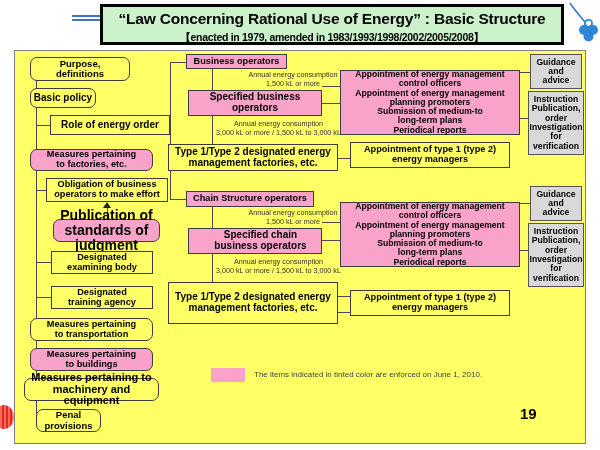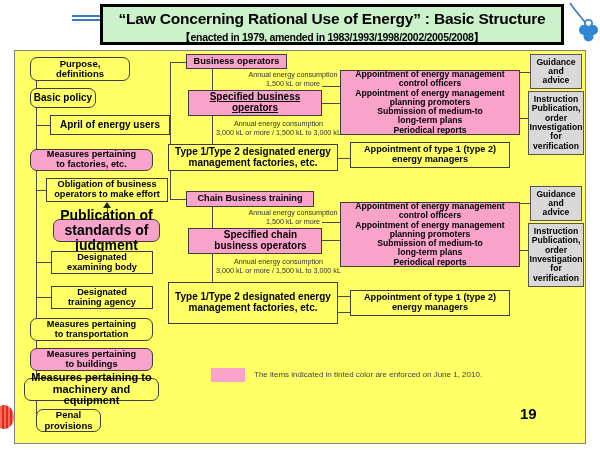--- a/index.html
+++ b/index.html
@@ -105,21 +105,21 @@
     <span class="txt" style="white-space: pre-line;">Purpose,
 definitions</span>
     </div>
 
   <div class="node round" style="left:30px;top:88px;width:66px;height:20px;font-size:10px;">
     <span class="txt">Basic policy</span>
     </div>
 
   <div class="ln h" style="left:36px;top:125px;width:14px;"></div>
   <div class="node" style="left:50px;top:115px;width:120px;height:20px;font-size:10px;">
-    <span class="txt">April of energy users</span>
+    <span class="txt">Role of energy order</span>
     </div>
 
   <div class="node round pink" style="left:30px;top:149px;width:123px;height:22px;font-size:9.2px;">
     <span class="txt" style="white-space: pre-line;">Measures pertaining
 to factories, etc.</span>
     </div>
 
   <div class="ln h" style="left:36px;top:190px;width:10px;"></div>
   <div class="node" style="left:46px;top:178px;width:122px;height:24px;font-size:9.2px;">
     <span class="txt" style="white-space: pre-line;">Obligation of business
@@ -171,21 +171,21 @@
 
   <div class="node pink" style="left:186px;top:54px;width:101px;height:15px;font-size:9.2px;">
     <span class="txt">Business operators</span>
     </div>
 
   <div class="ln v" style="left:212px;top:69px;height:25px;"></div>
   <div class="annot" style="left:218px;top:70px;width:150px;">
     <span style="white-space:pre-line;">Annual energy consumption
 1,500 kL or more</span></div>
 
-  <div class="node pink" style="left:188px;top:90px;width:134px;height:26px;font-size:10px;text-decoration:underline;">
+  <div class="node pink" style="left:188px;top:90px;width:134px;height:26px;font-size:10px;">
     <span class="txt" style="white-space: pre-line;">Specified business
 operators</span>
     </div>
 
   <div class="ln v" style="left:212px;top:116px;height:29px;"></div>
   <div class="annot" style="left:186px;top:119px;width:185px;">
     <span style="white-space:pre-line;">Annual energy consumption
 3,000 kL or more / 1,500 kL to 3,000 kL</span></div>
 
   <div class="node" style="left:168px;top:144px;width:170px;height:27px;font-size:10px;">
@@ -224,21 +224,21 @@
   <div class="node gray" style="left:528px;top:91px;width:56px;height:64px;font-size:8.6px;">
     <span class="txt" style="white-space:pre-line;">Instruction
 Publication,
 order
 Investigation
 for
 verification</span>
     </div>
 
   <div class="node pink" style="left:186px;top:191px;width:128px;height:16px;font-size:9.2px;">
-    <span class="txt">Chain Business training</span>
+    <span class="txt">Chain Structure operators</span>
     </div>
 
   <div class="ln v" style="left:212px;top:207px;height:25px;"></div>
   <div class="annot" style="left:218px;top:208px;width:150px;">
     <span style="white-space:pre-line;">Annual energy consumption
 1,500 kL or more</span></div>
 
   <div class="node pink" style="left:188px;top:228px;width:134px;height:26px;font-size:10px;padding-left:11px;">
     <span class="txt" style="white-space: pre-line;">Specified chain
 business operators</span>

